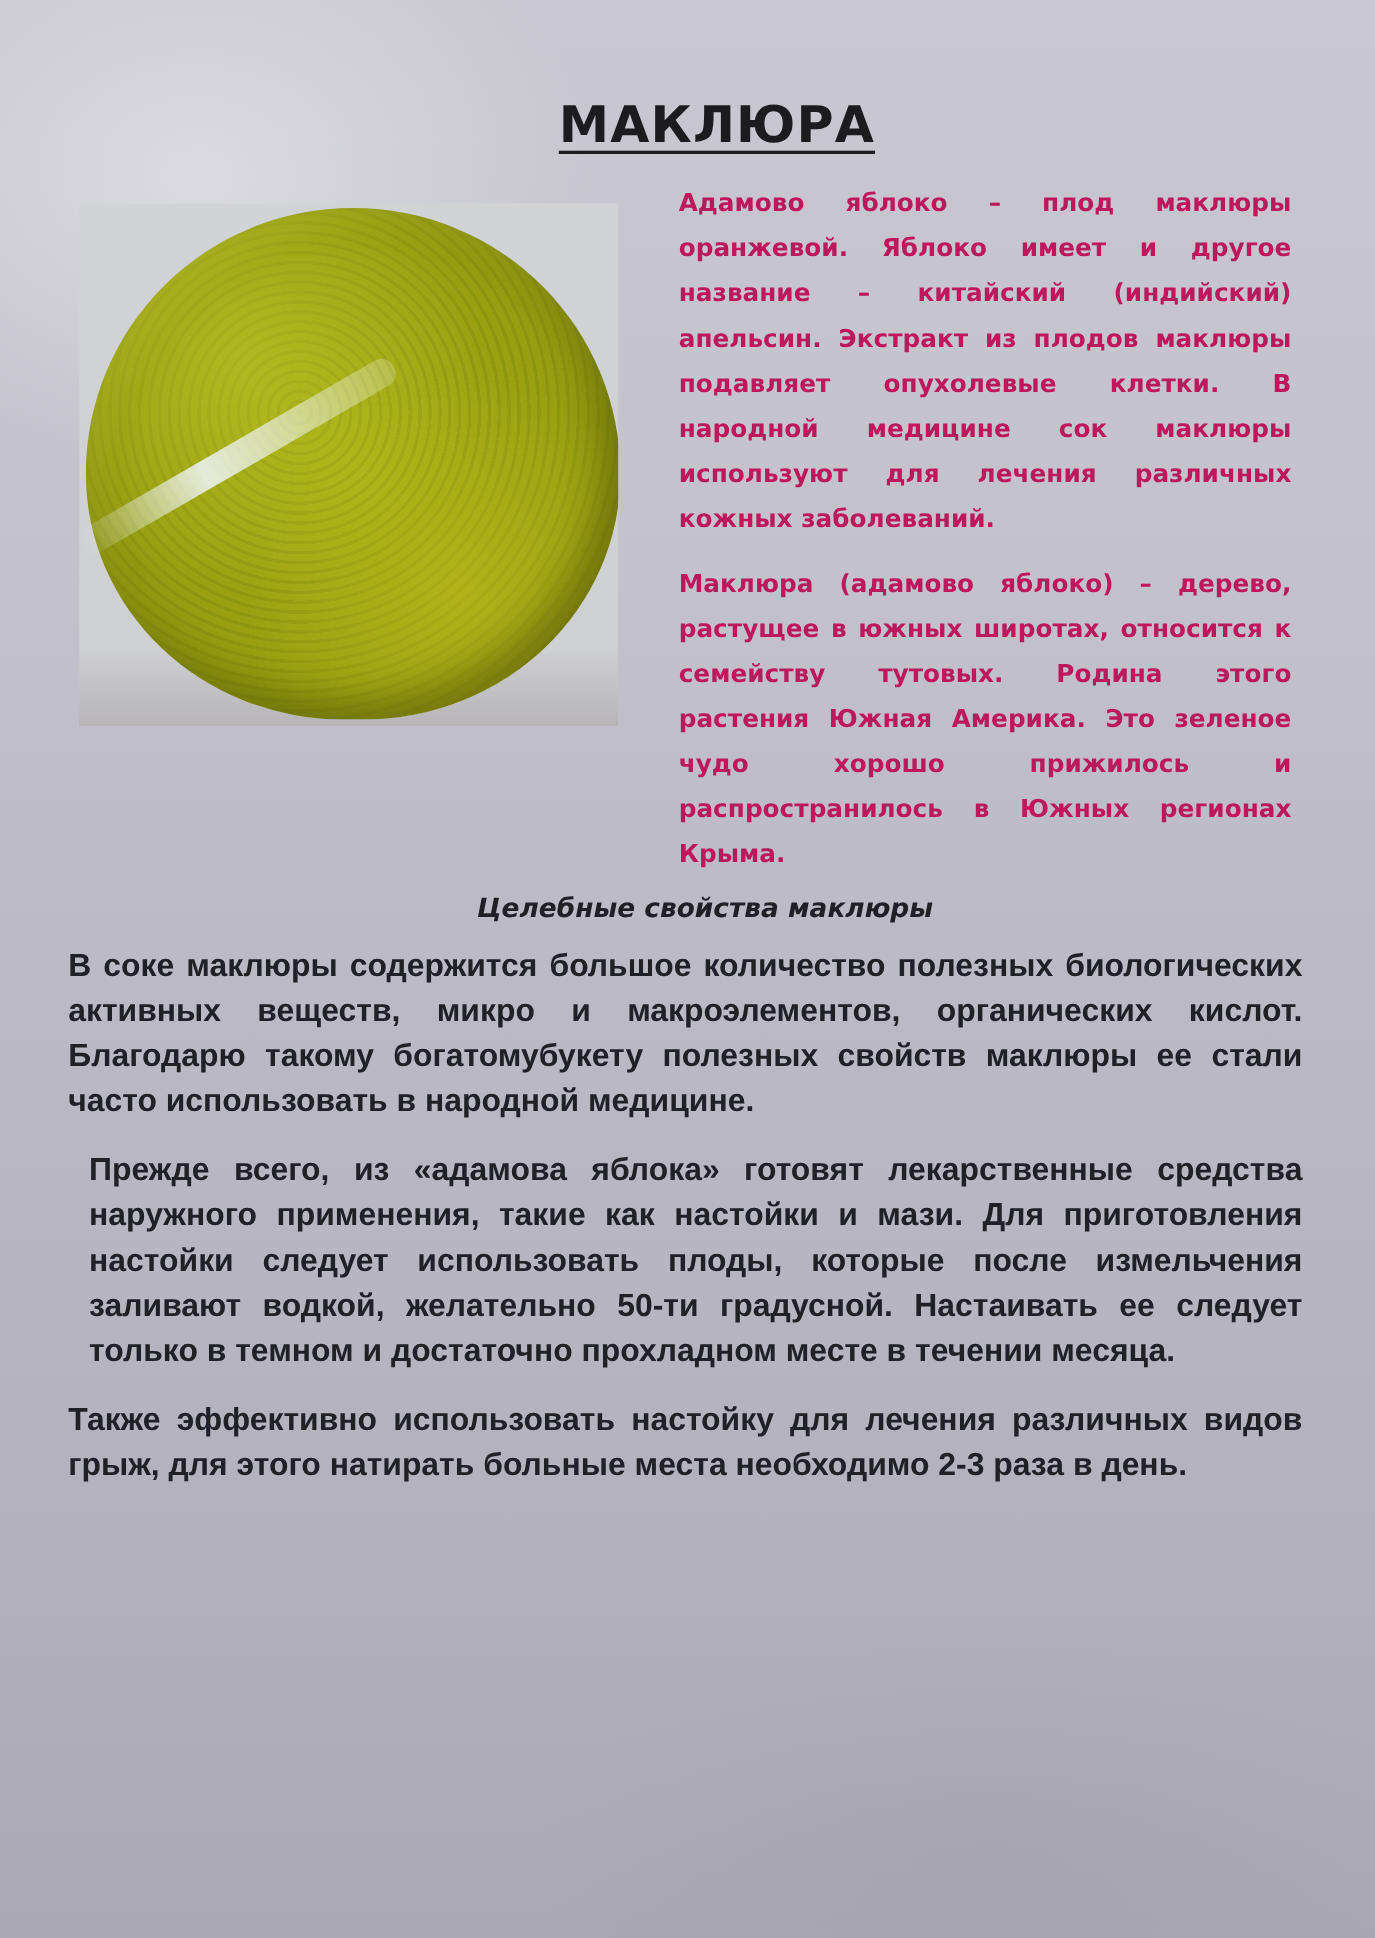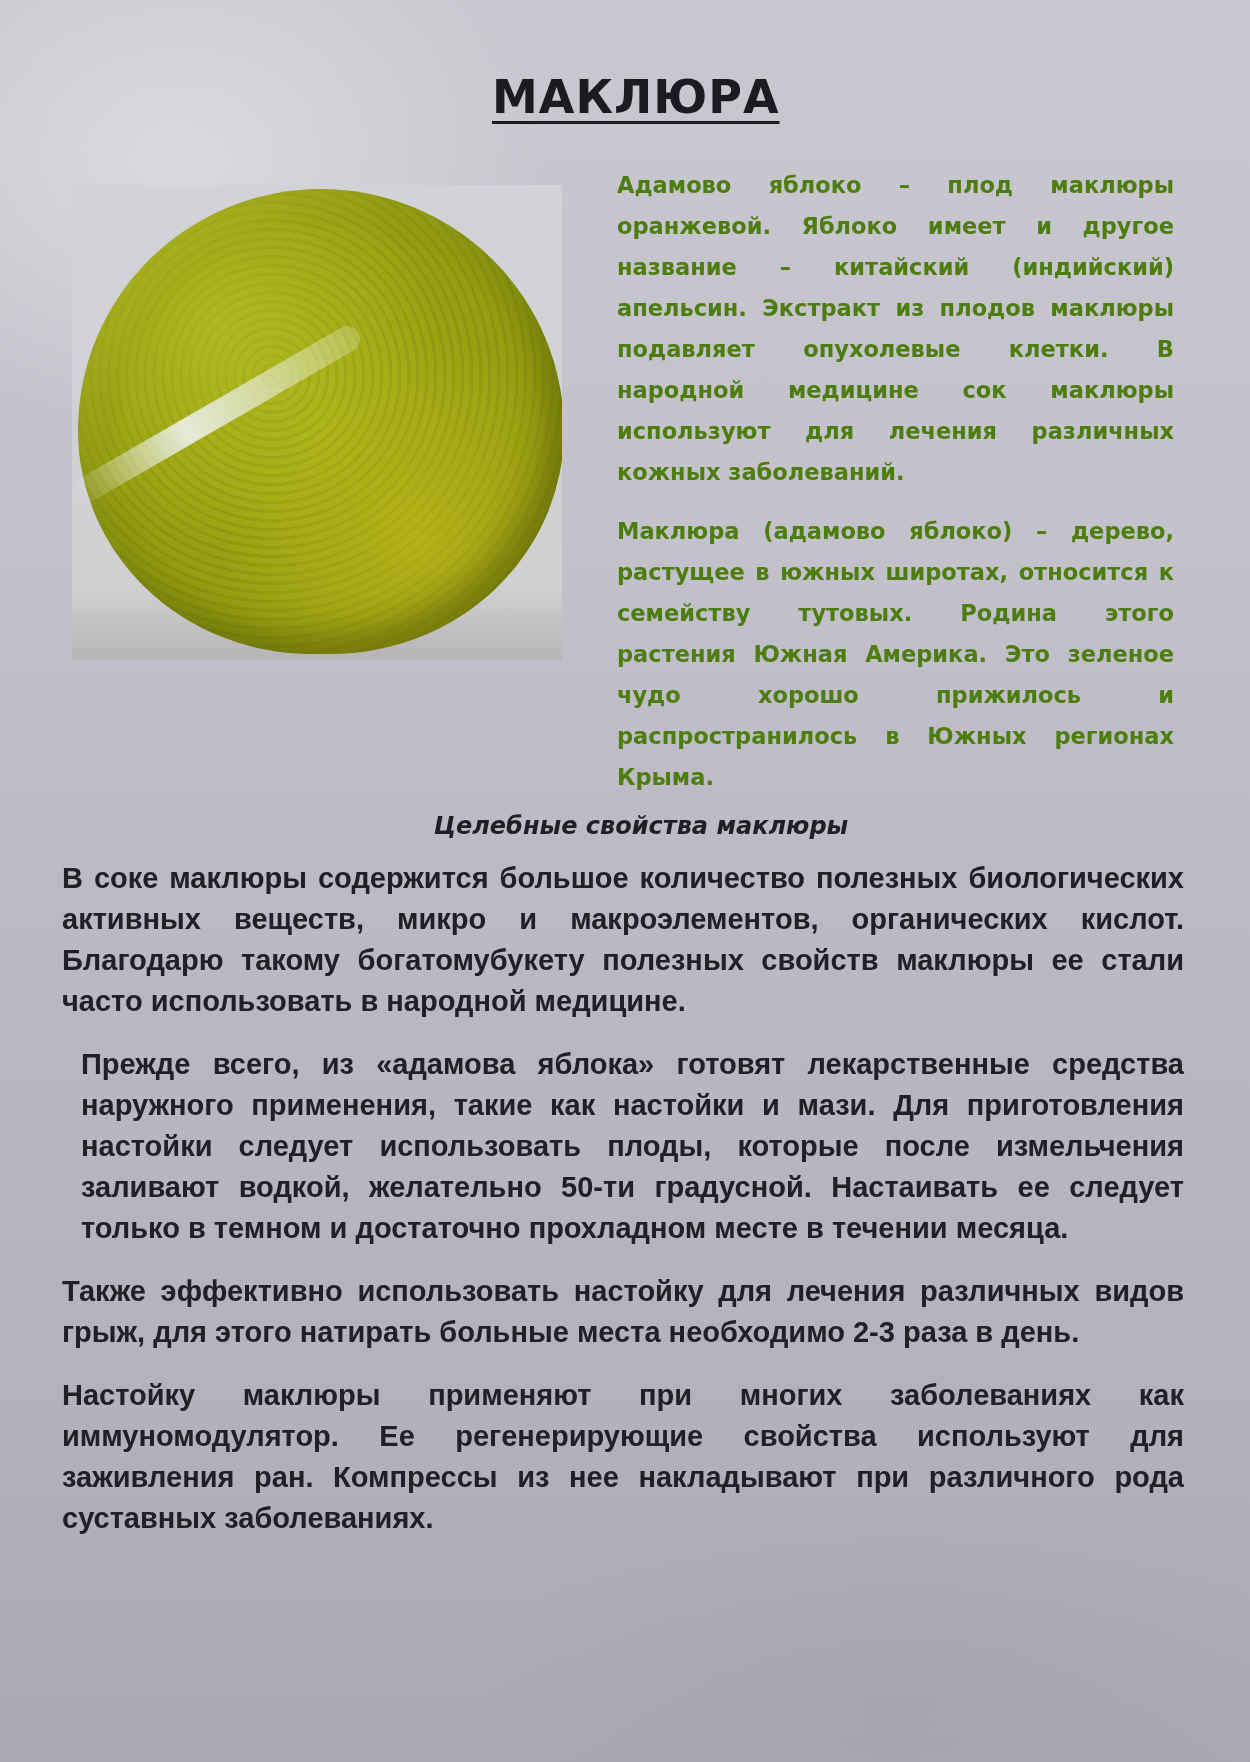--- a/index.html
+++ b/index.html
@@ -28,21 +28,21 @@
     left: 492px;
     top: 70px;
     font-family: "DejaVu Sans", sans-serif;
     font-weight: bold;
     font-size: 46px;
     letter-spacing: 1px;
     color: #1b1b20;
     text-decoration: underline;
     text-decoration-thickness: 3px;
     text-underline-offset: 8px;
-    margin: 0;
+    margin: 16px;
   }
   .fruit-photo {
     position: absolute;
     left: 72px;
     top: 185px;
     width: 490px;
     height: 475px;
     background: linear-gradient(180deg, #d2d3d6 0%, #cfd0d2 85%, #b6b4b6 100%);
     overflow: hidden;
   }
@@ -76,21 +76,21 @@
     left: 617px;
     top: 165px;
     width: 557px;
   }
   .intro p {
     margin: 0 0 18px 0;
     font-size: 22.5px;
     line-height: 41px;
     text-align: justify;
     font-weight: bold;
-    color: #4d7c0f;
+    color: #be185d;
   }
   .subheading {
     position: absolute;
     left: 0;
     width: 1250px;
     top: 796px;
     text-align: center;
     font-style: italic;
     font-weight: bold;
     font-size: 24px;
@@ -130,14 +130,13 @@
   <p>Адамово яблоко – плод маклюры оранжевой. Яблоко имеет и другое название – китайский (индийский) апельсин. Экстракт из плодов маклюры подавляет опухолевые клетки. В народной медицине сок маклюры используют для лечения различных кожных заболеваний.</p>
   <p>Маклюра (адамово яблоко) – дерево, растущее в южных широтах, относится к семейству тутовых. Родина этого растения Южная Америка. Это зеленое чудо хорошо прижилось и распространилось в Южных регионах Крыма.</p>
 </div>
 
 <h2 class="subheading">Целебные свойства маклюры</h2>
 
 <div class="body-text">
   <p>В соке маклюры содержится большое количество полезных биологических активных веществ, микро и макроэлементов, органических кислот. Благодарю такому богатомубукету полезных свойств маклюры ее стали часто использовать в народной медицине.</p>
   <p class="p2">Прежде всего, из «адамова яблока» готовят лекарственные средства наружного применения, такие как настойки и мази. Для приготовления настойки следует использовать плоды, которые после измельчения заливают водкой, желательно 50-ти градусной. Настаивать ее следует только в темном и достаточно прохладном месте в течении месяца.</p>
   <p>Также эффективно использовать настойку для лечения различных видов грыж, для этого натирать больные места необходимо 2-3 раза в день.</p>
-  <p>Настойку маклюры применяют при многих заболеваниях как иммуномодулятор. Ее регенерирующие свойства используют для заживления ран. Компрессы из нее накладывают при различного рода суставных заболеваниях.</p>
 </div>
 
 </body></html>

